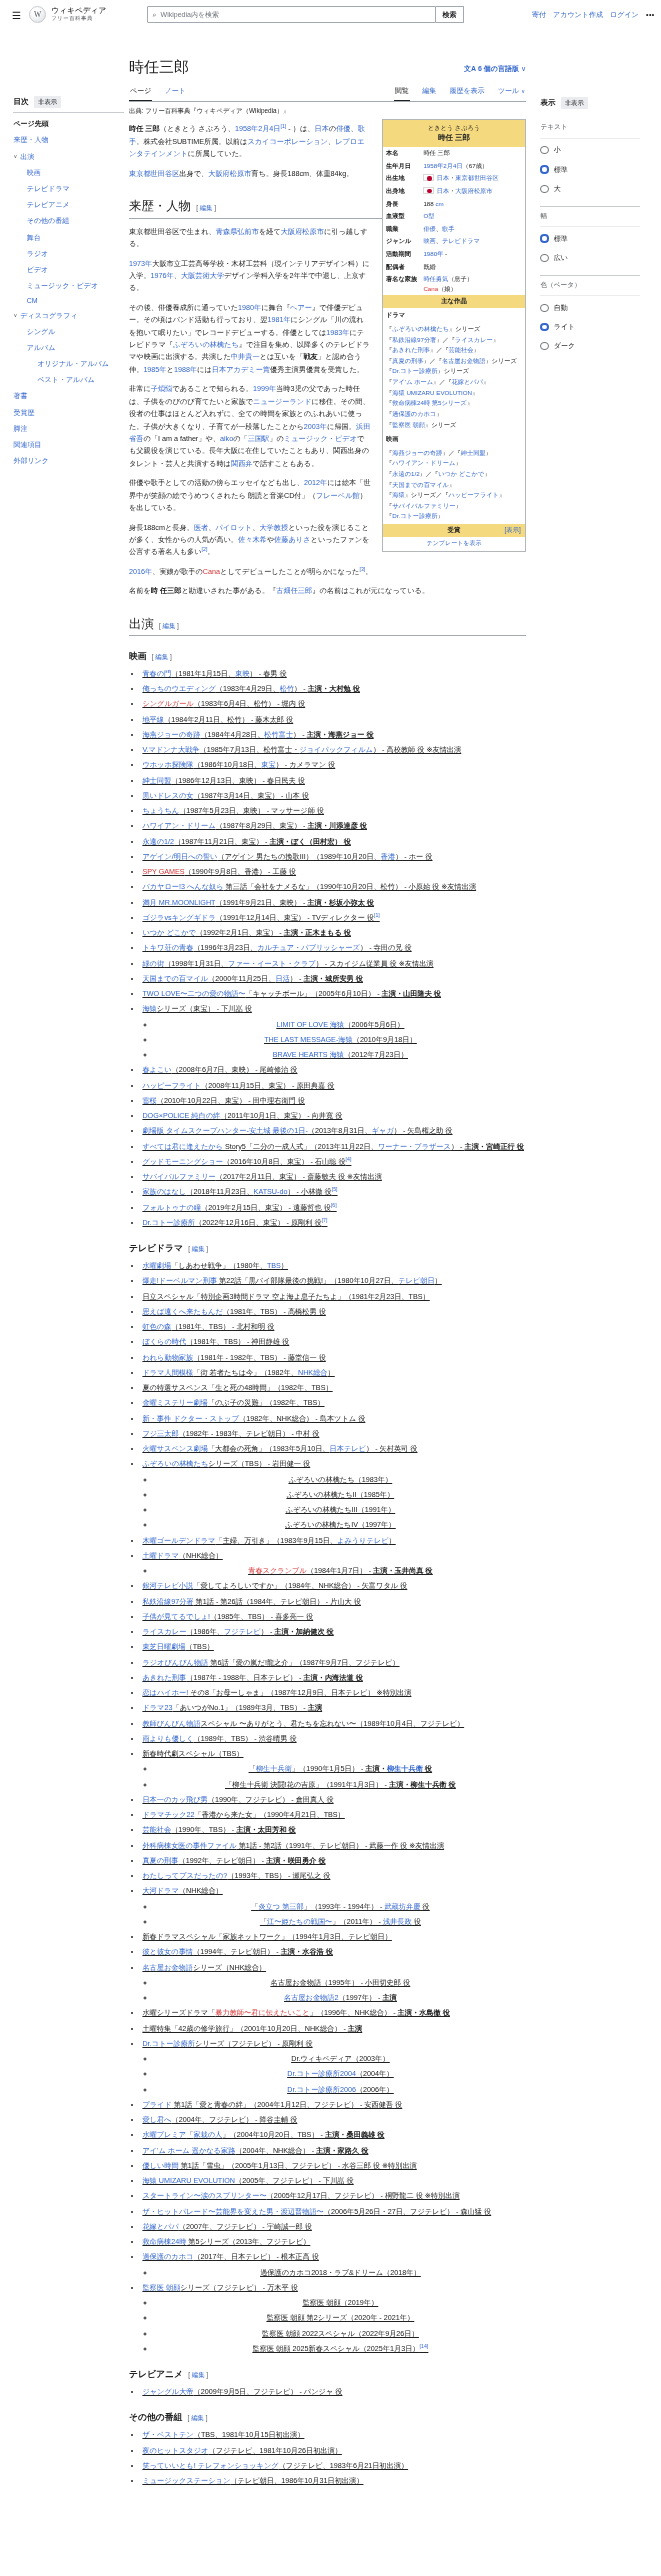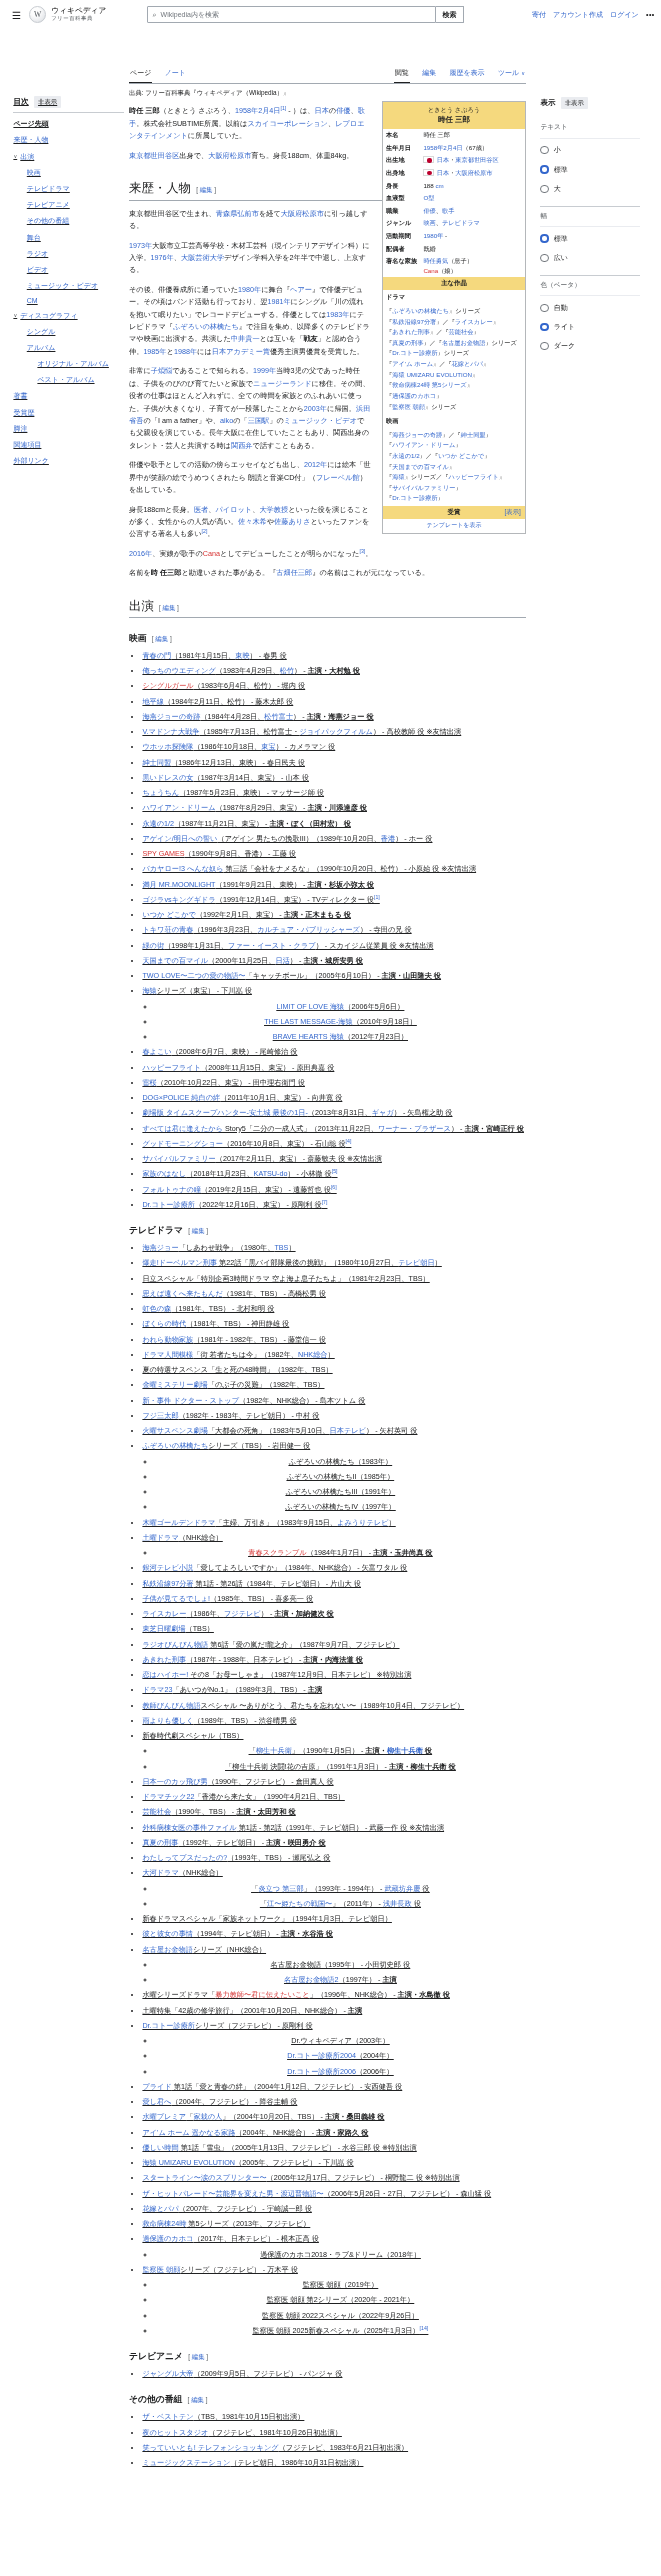--- a/index.html
+++ b/index.html
@@ -29,21 +29,21 @@
   .searchbox .mag { margin-right:4.1px; color:#54595d; font-size:7.2px; }
   .searchbox .ph { font-size:7px; color:#72777d; }
   .searchbtn { height:17.5px; border:0.5px solid #a2a9b1; border-left:none; border-radius:0 1px 1px 0;
     background:#fff; font-size:7px; font-weight:bold; color:#202122; padding:0 6.2px; }
   .header-right { margin-left:auto; display:flex; align-items:center; gap:7.2px; font-size:7px; }
   .header-right .hlink { color:#3366cc; }
   .dots { color:#202122; font-weight:bold; letter-spacing:0.5px; }
 
   
   .layout { display:flex; align-items:flex-start; }
-  .toc-col { width:129px; flex:0 0 129px; padding:67px 5.2px 0 13.4px; font-size:7px;text-decoration:underline; }
+  .toc-col { width:129px; flex:0 0 129px; padding:67px 5.2px 0 13.4px; font-size:7px; }
   .content-col { width:397px; flex:0 0 397px; padding-top:29px; }
   .rail-col { width:129px; flex:0 0 129px; padding:68px 15.5px 0 14.4px; font-size:7px; }
 
   
   .toc-head { display:flex; align-items:center; gap:5.2px; padding-bottom:4.1px; border-bottom:0.5px solid #c8ccd1; margin-bottom:3.1px; }
   .toc-title { font-weight:bold; font-size:7.7px; }
   .toc-hide { background:#eaecf0; color:#202122; font-size:6.4px; padding:1.5px 4.1px; border-radius:1px; }
   .toc-item { padding:3.1px 0; color:#3366cc; display:flex; align-items:flex-start; }
   .toc-item.plain { color:#202122; font-weight:bold; }
   .toc-item .chev { color:#54595d; font-size:5.2px; margin-right:3.1px; margin-top:1.5px; }
@@ -202,20 +202,28 @@
         <div class="toc-item lv1">
           <span>関連項目</span>
         </div>
         <div class="toc-item lv1">
           <span>外部リンク</span>
         </div>
       </div>
   </nav>
 
   <main class="content-col">
+    <div class="title-row">
+      <h1 class="firstHeading">時任三郎</h1>
+      <span class="langbtn">
+        <span class="xa">文A</span>
+        <b>6 個の言語版</b>
+        <span class="chev">∨</span>
+      </span>
+    </div>
     <div class="tabs-row">
       <div class="tabs-left" id="tabs-left">
           <a class="tab active">ページ</a>
           <a class="tab">ノート</a>
         </div>
       <div class="tabs-right" id="tabs-right">
           <a class="tab active">閲覧</a>
           <a class="tab">編集</a>
           <a class="tab">履歴を表示</a>
           <a class="tab">ツール <span class="chev">∨</span></a>
@@ -372,21 +380,21 @@
           <li><a class="lnk">劇場版 タイムスクープハンター-安土城 最後の1日-</a>（2013年8月31日、<a class="lnk">ギャガ</a>） - 矢島権之助 役</li>
           <li><a class="lnk">すべては君に逢えたから</a> Story5「二分の一成人式」（2013年11月22日、<a class="lnk">ワーナー・ブラザース</a>） - <b>主演・宮崎正行 役</b></li>
           <li><a class="lnk">グッドモーニングショー</a>（2016年10月8日、東宝） - 石山聡 役<sup class="ref">[4]</sup></li>
           <li><a class="lnk">サバイバルファミリー</a>（2017年2月11日、東宝） - 斎藤敏夫 役 ※友情出演</li>
           <li><a class="lnk">家族のはなし</a>（2018年11月23日、<a class="lnk">KATSU-do</a>） - 小林徹 役<sup class="ref">[5]</sup></li>
           <li><a class="lnk">フォルトゥナの瞳</a>（2019年2月15日、東宝） - 遠藤哲也 役<sup class="ref">[6]</sup></li>
           <li><a class="lnk">Dr.コトー診療所</a>（2022年12月16日、東宝） - 原剛利 役<sup class="ref">[7]</sup></li>
         </ul>
         <h3 class="mw-h3">テレビドラマ<span class="editsec">[ <a>編集</a> ]</span></h3>
         <ul class="mw-list">
-          <li><a class="lnk">海燕ジョー</a>「しあわせ戦争」（1980年、<a class="lnk">TBS</a>）</li>
+          <li><a class="lnk">水曜劇場</a>「しあわせ戦争」（1980年、<a class="lnk">TBS</a>）</li>
           <li><a class="lnk">爆走!ドーベルマン刑事</a> 第22話「黒バイ部隊最後の挑戦!」（1980年10月27日、<a class="lnk">テレビ朝日</a>）</li>
           <li>日立スペシャル「特別企画3時間ドラマ 空よ海よ息子たちよ」（1981年2月23日、TBS）</li>
           <li><a class="lnk">思えば遠くへ来たもんだ</a>（1981年、TBS） - 高橋松男 役</li>
           <li><a class="lnk">虹色の森</a>（1981年、TBS） - 北村和明 役</li>
           <li><a class="lnk">ぼくらの時代</a>（1981年、TBS） - 神田静雄 役</li>
           <li><a class="lnk">われら動物家族</a>（1981年 - 1982年、TBS） - 藤堂信一 役</li>
           <li><a class="lnk">ドラマ人間模様</a>「街 若者たちは今」（1982年、<a class="lnk">NHK総合</a>）</li>
           <li>夏の特選サスペンス「生と死の48時間」（1982年、TBS）</li>
           <li><a class="lnk">金曜ミステリー劇場</a>「のぶ子の災難」（1982年、TBS）</li>
           <li><a class="lnk">新・事件 ドクター・ストップ</a>（1982年、NHK総合） - 島本ツトム 役</li>

